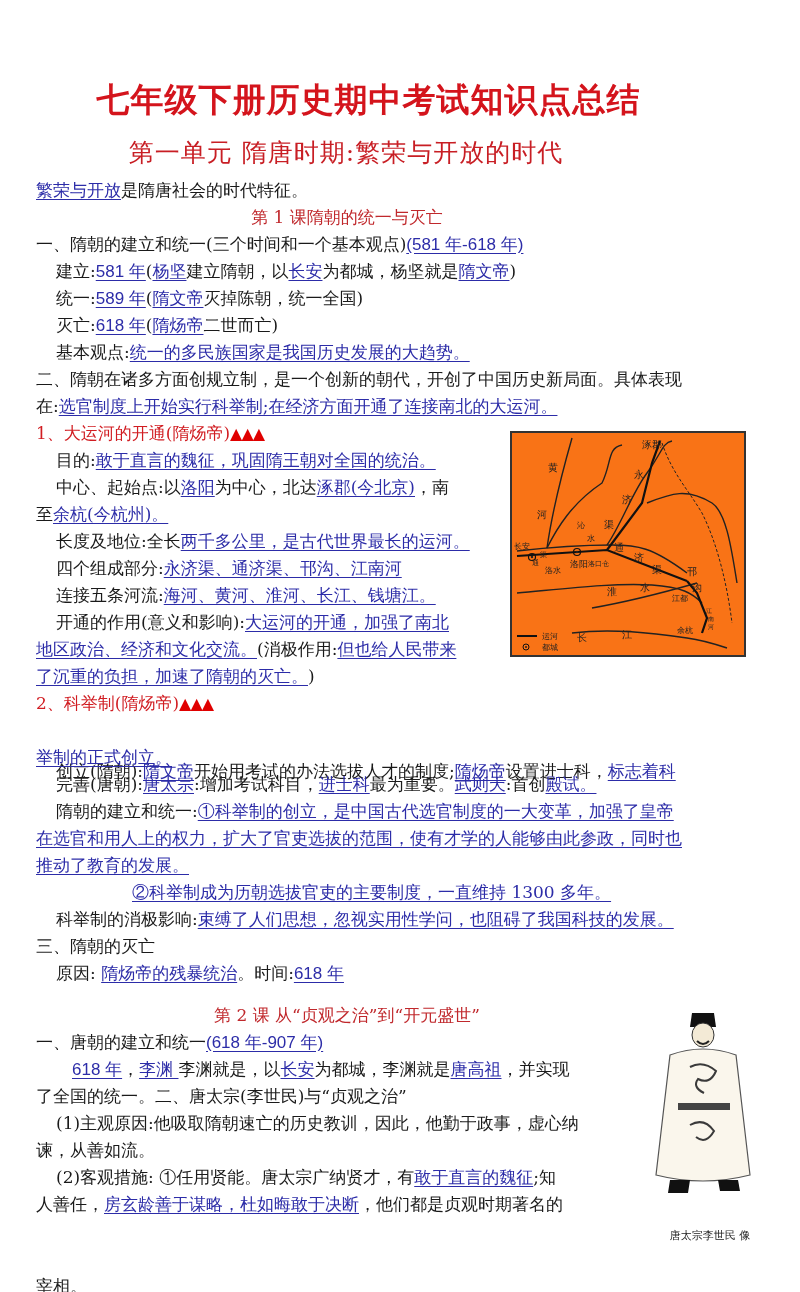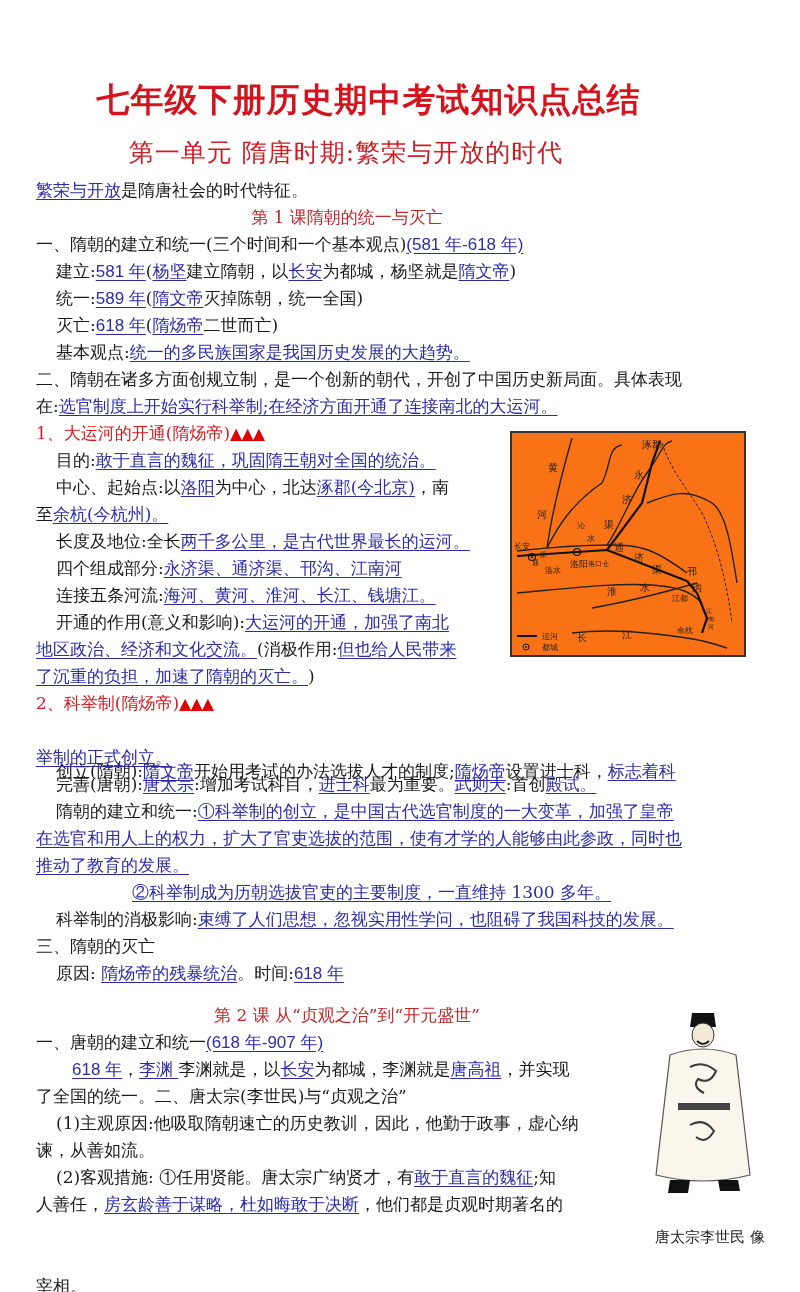--- a/index.html
+++ b/index.html
@@ -16,21 +16,21 @@
   .lesson { color: #c0282c; font-size: 17px; }
   .red { color: #d11d22; }
   .k { color: #2c2ca8; text-decoration: underline; text-decoration-color: #2c2ca8; text-underline-offset: 3px; }
   .num { font-family: Liberation Sans, sans-serif; }
   .tri { color: #e00000; font-size: 16px; letter-spacing: -1px; }
   .map { position: absolute; left: 510px; top: 431px; width: 232px; height: 222px;
          border: 2px solid #333; background: #f97316; }
   .map svg { width: 100%; height: 100%; display: block; }
   .portrait { position: absolute; left: 640px; top: 1005px; width: 130px; height: 200px; }
   .caption { position: absolute; left: 640px; top: 1228px; width: 140px; text-align: center;
-             font-size: 15px; color: #222; }
+             font-size: 11px; color: #222; }
 </style>
 </head>
 <body>
 
 <div class="title">七年级下册历史期中考试知识点总结</div>
 <div class="unit">第一单元 隋唐时期:繁荣与开放的时代</div>
 
 <div class="line" style="top:178px"><span class="k">繁荣与开放</span><span>是隋唐社会的时代特征。</span></div>
 
 <div class="line center lesson" style="top:205px">第 1 课隋朝的统一与灭亡</div>

